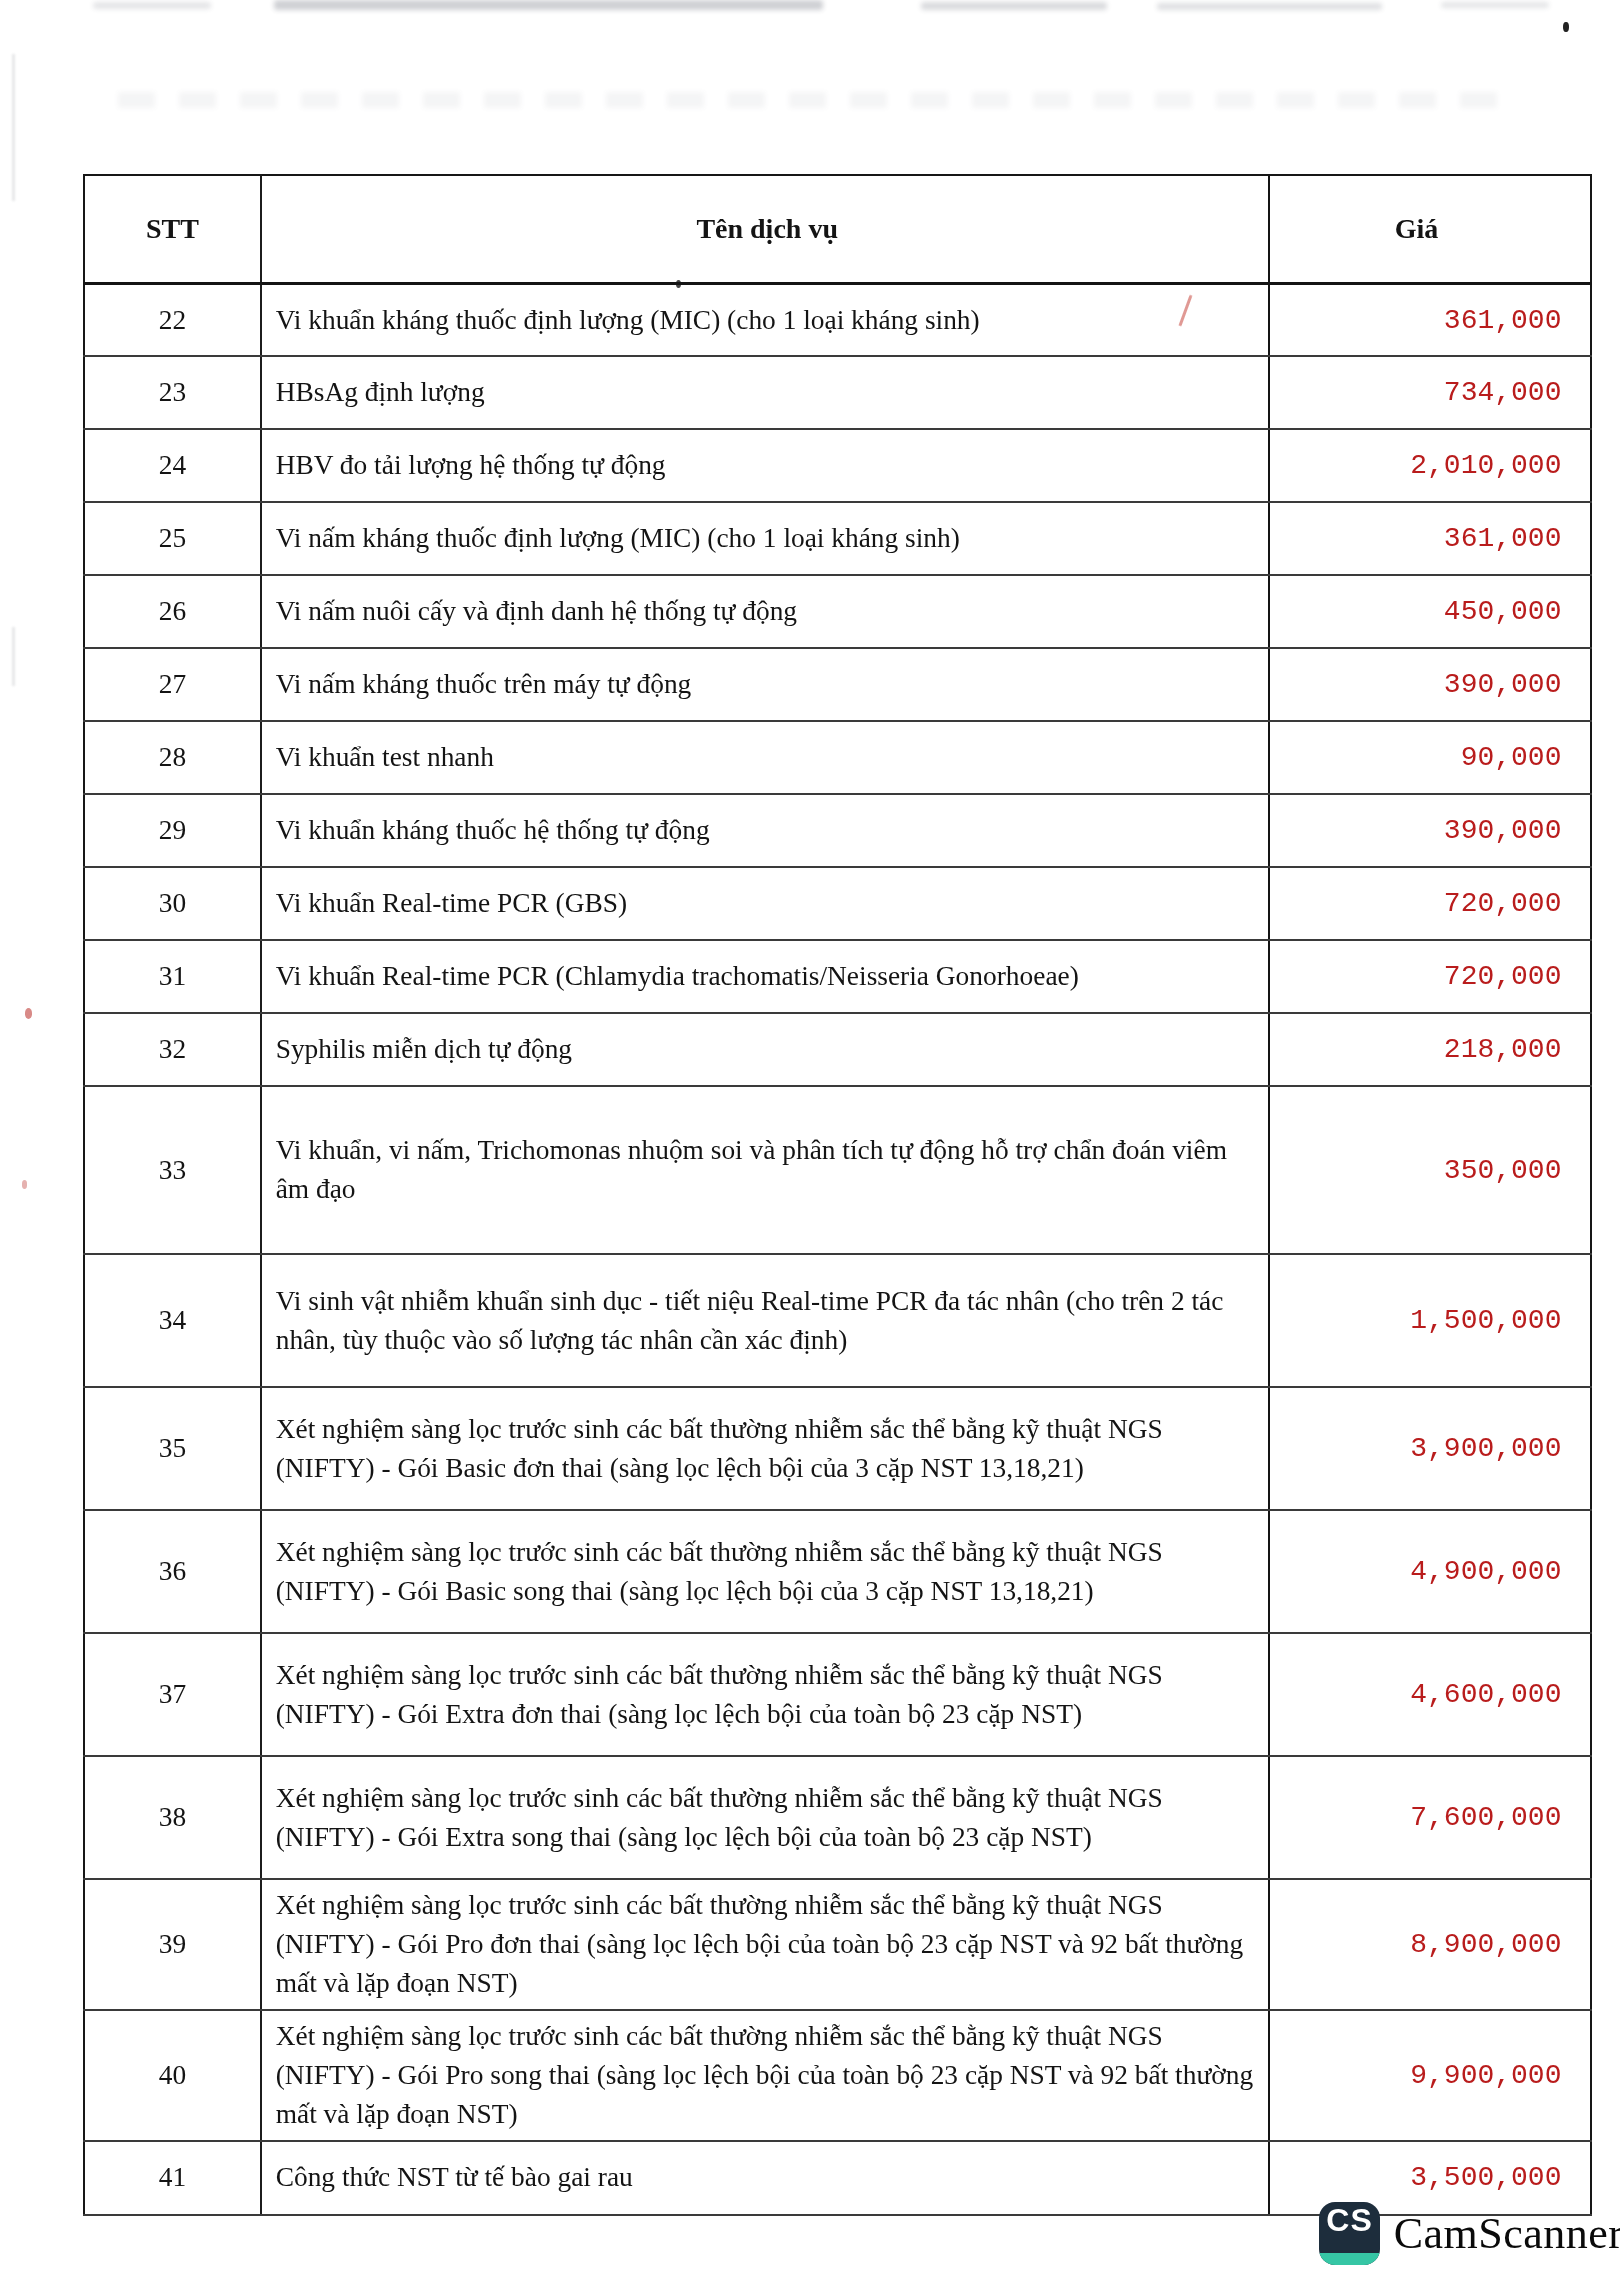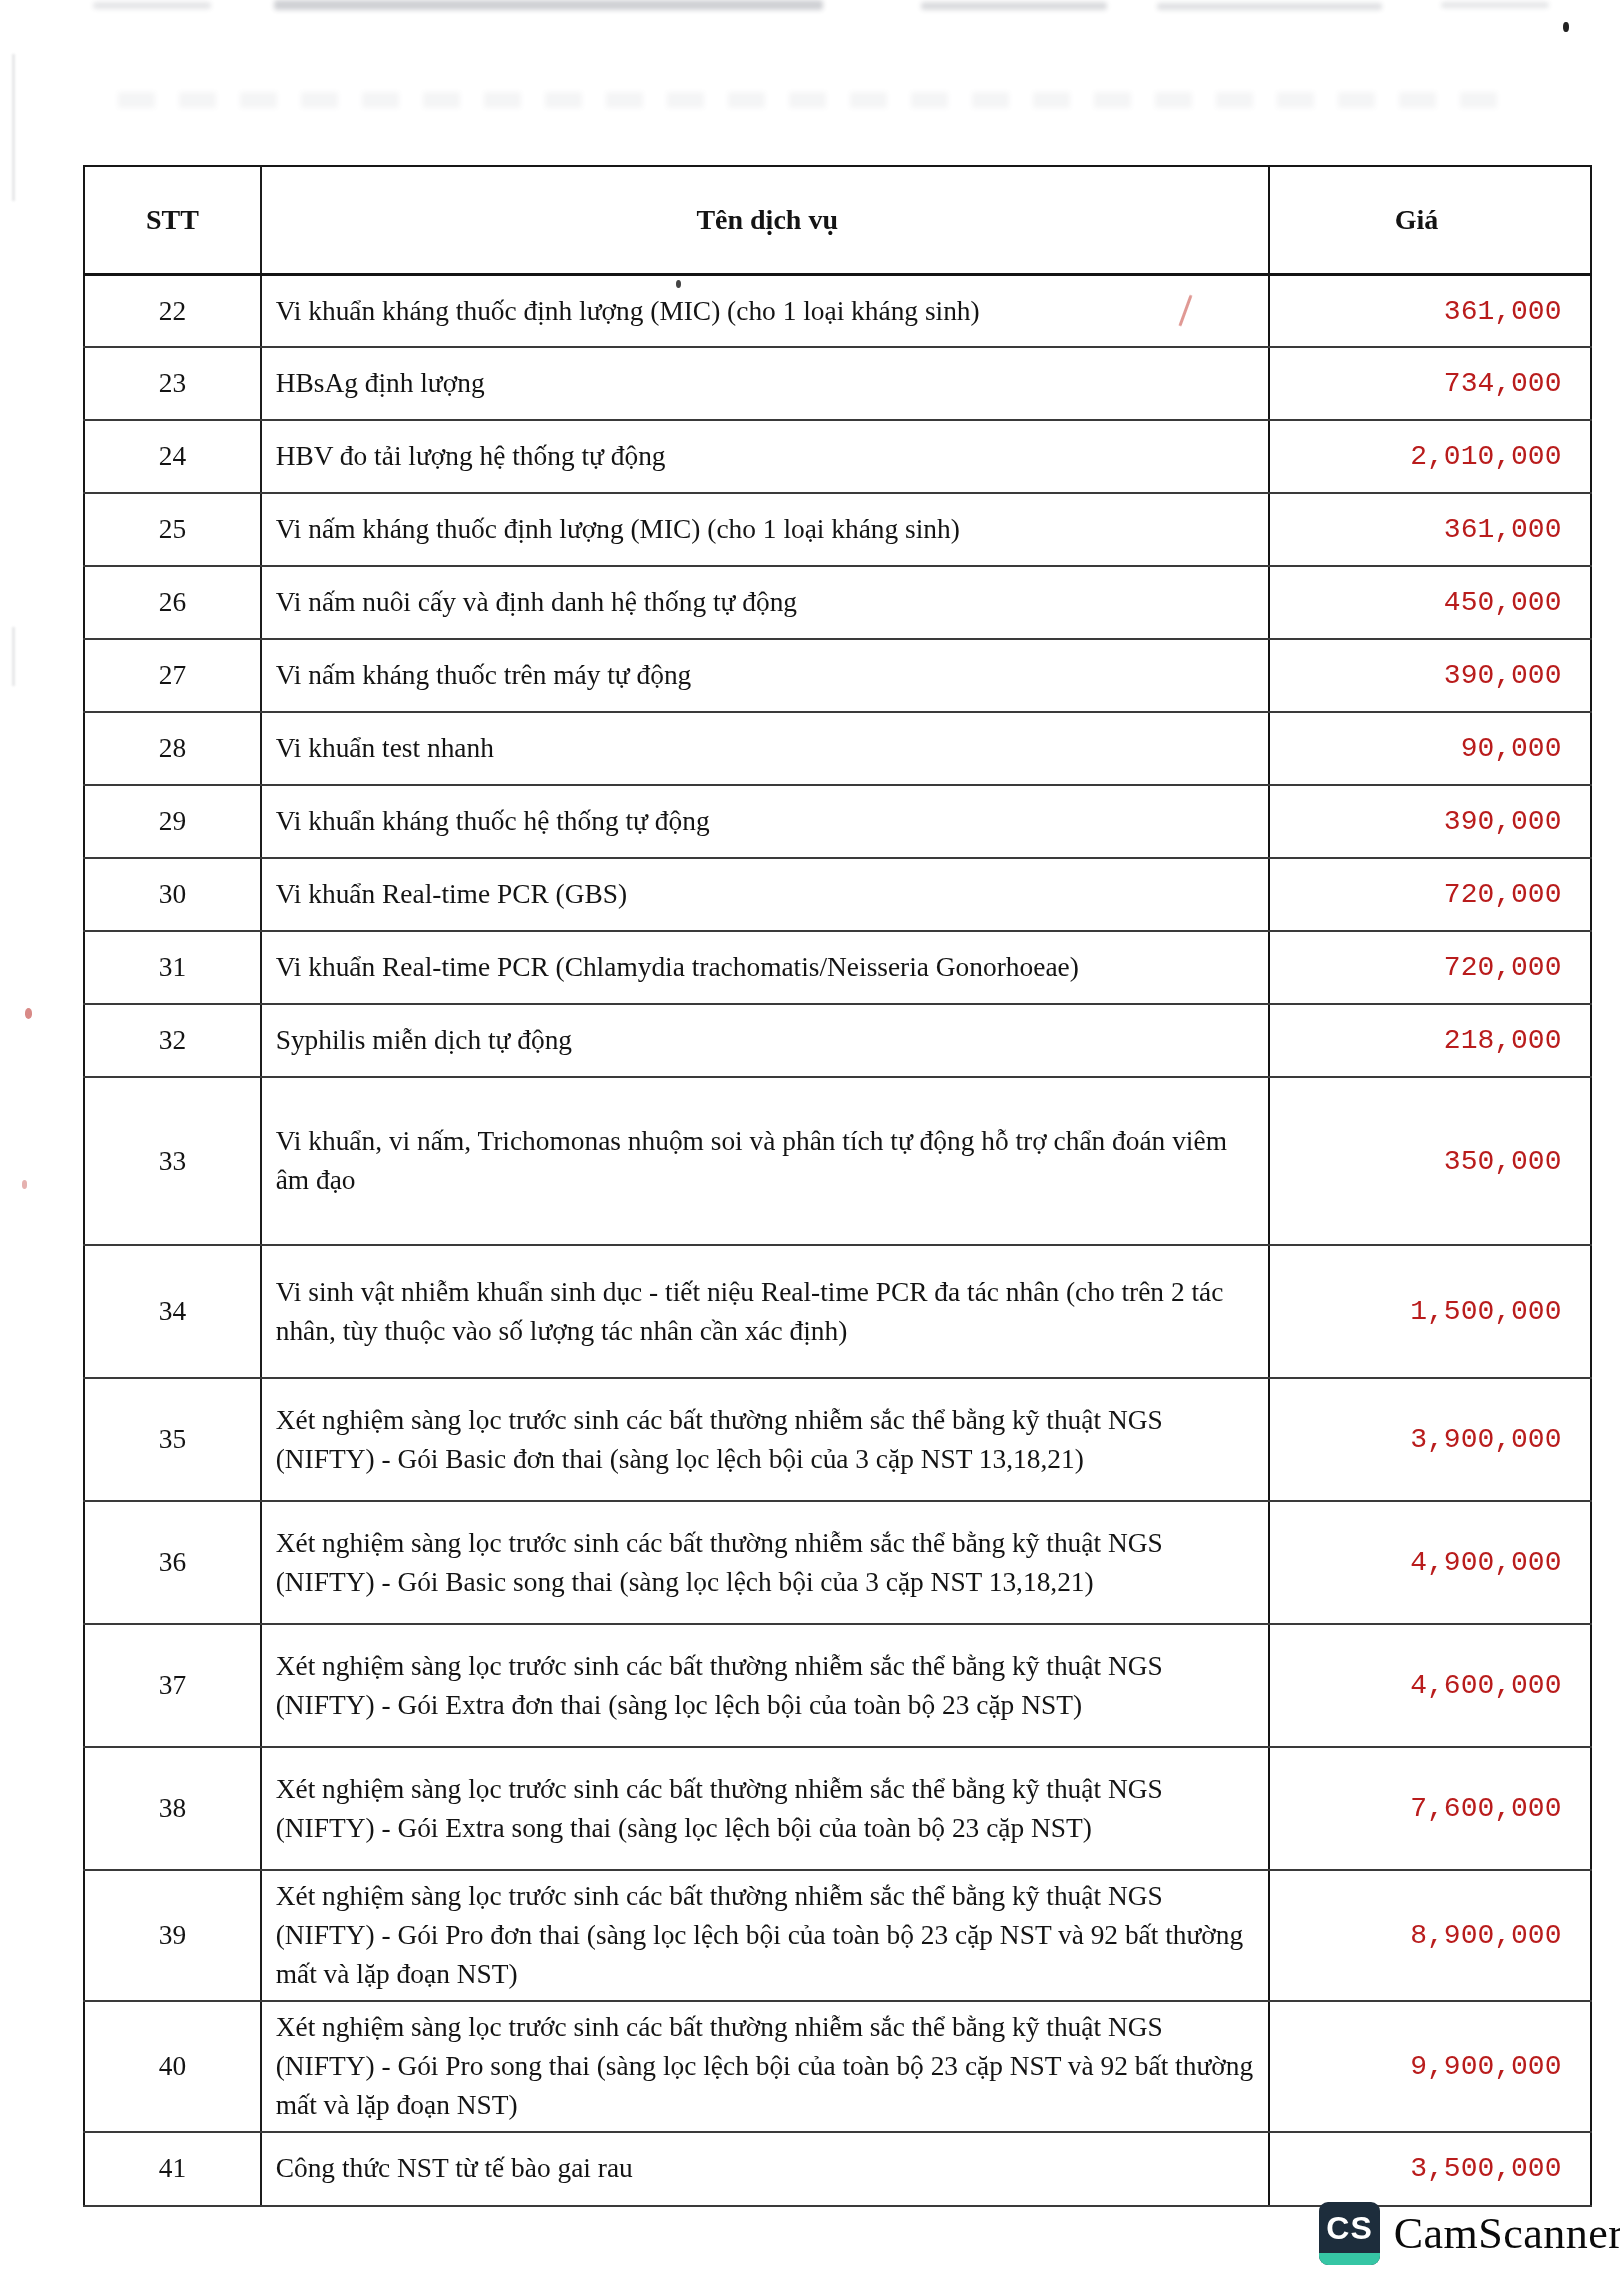--- a/index.html
+++ b/index.html
@@ -19,21 +19,21 @@
     filter:blur(2.9px);opacity:.18;
   }
   .speck{position:absolute;border-radius:50%;}
   .red-slash{
     position:absolute;width:2.9px;height:33px;background:rgba(198,70,60,.55);
     transform:rotate(20deg);filter:blur(0.6px);border-radius:2px;
   }
   .fold-tick{position:absolute;width:2.9px;background:rgba(120,125,135,.18);filter:blur(1px);}
 
   table.price-table{
-    position:absolute;left:83px;top:165px;
+    position:absolute;left:83px;top:174px;
     width:1447px;
     border-collapse:collapse;
     table-layout:fixed;
   }
   .price-table th,.price-table td{
     border-bottom:2px solid #3a3a3a;
     vertical-align:middle;
     font-size:27.4px;
     line-height:39px;
     background:transparent;
@@ -55,24 +55,24 @@
   tbody tr:nth-child(n+14):nth-child(-n+19){height:123px;}
   tbody tr:nth-child(20){height:74px;padding-left:6px;}
   tbody td.col-price{font-size:28px;color:#b91c1c;font-family:Liberation Mono, monospace;}
   tbody td.col-stt{font-size:27.4px;margin-left:27px;}
 
   .watermark{
     position:absolute;left:1319px;top:2202px;
     display:flex;align-items:center;gap:13.7px;
   }
   .cs-logo{
-    width:61px;height:63px;border-radius:9px;
+    width:61px;height:63px;border-radius:16px;
     background:#1d2d3c;
     position:relative;overflow:hidden;
-    display:flex;align-items:center;justify-content:center;
+    display:flex;justify-content:center;
     flex:0 0 auto;
   }
   .cs-logo span{
     color:#ffffff;
     font-family:"Liberation Sans","DejaVu Sans",sans-serif;
     font-weight:bold;font-size:32px;letter-spacing:1px;
     margin-bottom:9.8px;
   }
   .cs-accent{position:absolute;left:0;right:0;bottom:0;height:11.8px;background:#36c6a5;}
   .cs-brand{

